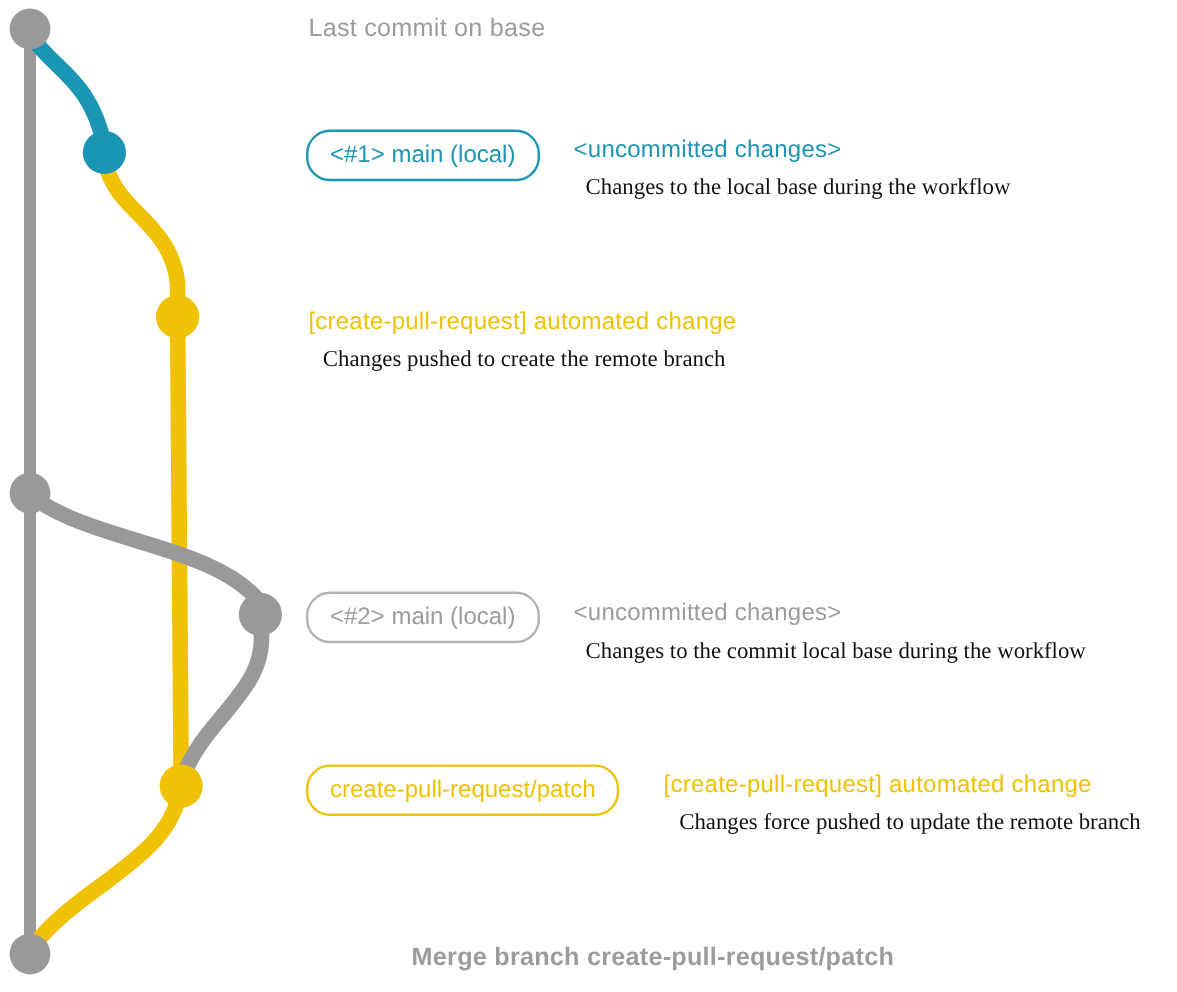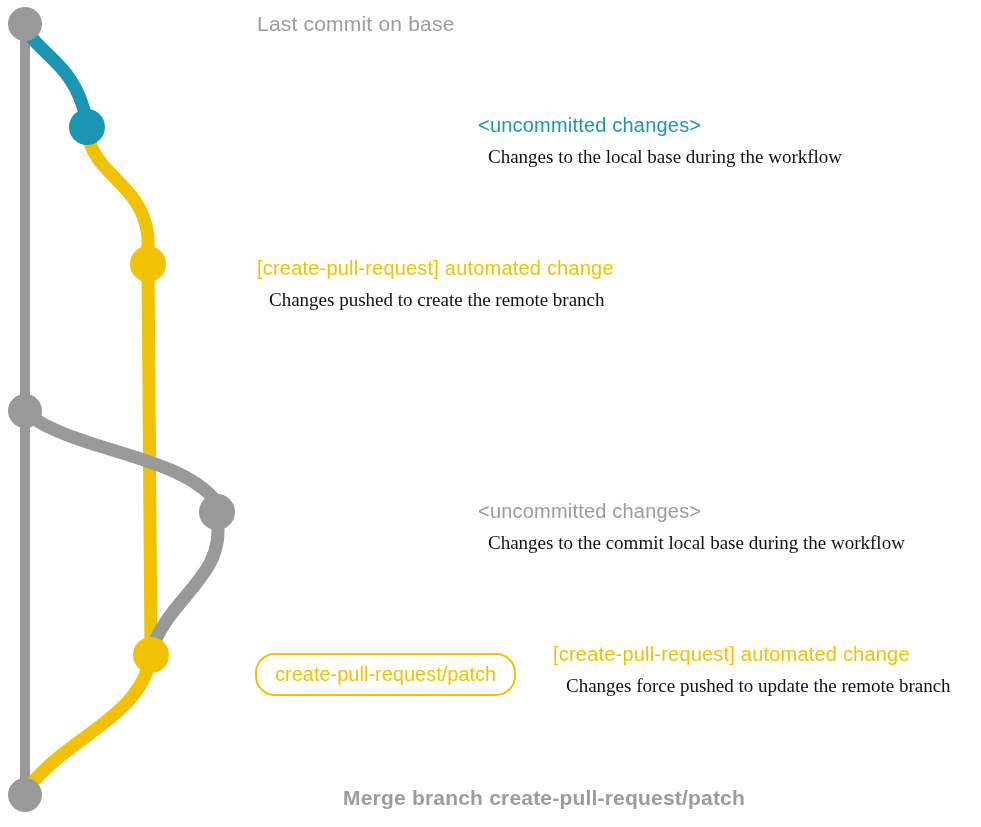--- a/index.html
+++ b/index.html
@@ -39,21 +39,21 @@
   .badge {
     display: inline-block;
     font-size: 20px;
     line-height: 1;
     padding: 9px 18px 10px 18px;
     border-radius: 20px;
     background: var(--bg);
   }
   .badge.teal { color: var(--teal); border: 2px solid var(--teal); }
   .badge.gray { color: var(--gray-text); border: 2px solid #b3b3b3; }
-  .badge.yellow { color: var(--yellow); border: 2px solid var(--yellow); margin-top: 16px; }
+  .badge.yellow { color: var(--yellow); border: 2px solid var(--yellow); }
   .title { font-size: 20px; letter-spacing: 0.2px; }
   .title.teal { color: var(--teal); }
   .title.gray { color: var(--gray-text); }
   .title.yellow { color: var(--yellow); }
   .desc {
     font-family: "Liberation Serif", serif;
     font-size: 19px;
     color: var(--desc-text);
   }
 </style>
@@ -79,27 +79,29 @@
     <circle class="dot teal" cx="87" cy="127" r="18"></circle>
     <circle class="dot yellow" cx="148" cy="264" r="18"></circle>
     <circle class="dot gray" cx="25" cy="411" r="17"></circle>
     <circle class="dot gray" cx="217" cy="512" r="18"></circle>
     <circle class="dot yellow" cx="151" cy="655" r="18"></circle>
     <circle class="dot gray" cx="25" cy="795" r="17"></circle>
   </svg>
 
   <div class="abs label-gray" style="left:257px; top:12px;">Last commit on base</div>
 
+  <div class="abs badge teal" style="left:255px; top:108px;">&lt;#1&gt; main (local)</div>
   <div class="abs title teal" style="left:478px; top:114px;">&lt;uncommitted changes&gt;</div>
   <div class="abs desc" style="left:488px; top:146px;">Changes to the local base during the workflow</div>
 
   <div class="abs title yellow" style="left:257px; top:257px;">[create-pull-request] automated change</div>
   <div class="abs desc" style="left:269px; top:289px;">Changes pushed to create the remote branch</div>
 
 
+  <div class="abs badge gray" style="left:255px; top:493px;">&lt;#2&gt; main (local)</div>
   <div class="abs title gray" style="left:478px; top:500px;">&lt;uncommitted changes&gt;</div>
   <div class="abs desc" style="left:488px; top:532px;">Changes to the commit local base during the workflow</div>
 
   <div class="abs badge yellow" style="left:255px; top:637px;">create-pull-request/patch</div>
   <div class="abs title yellow" style="left:553px; top:643px;">[create-pull-request] automated change</div>
   <div class="abs desc" style="left:566px; top:675px;">Changes force pushed to update the remote branch</div>
 
   <div class="abs label-gray" style="left:343px; top:786px;font-weight:bold;">Merge branch create-pull-request/patch</div>
 
 </div>

